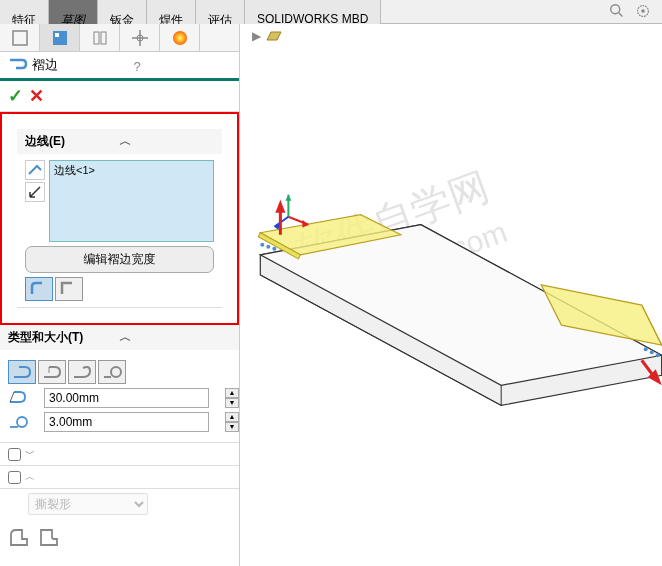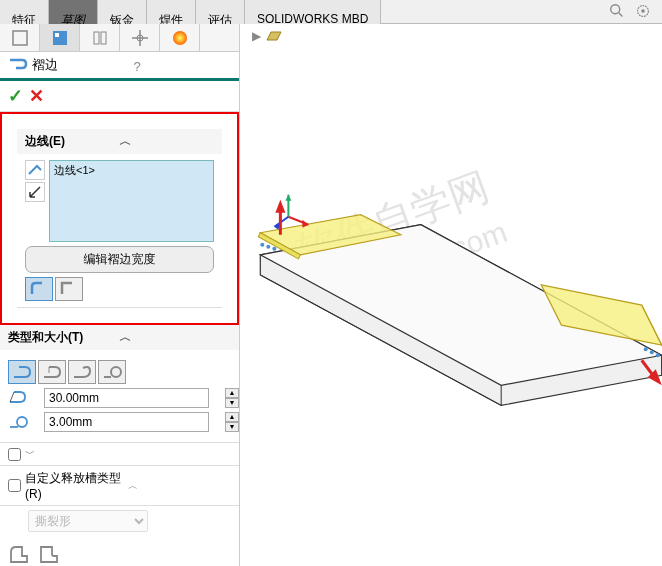--- a/index.html
+++ b/index.html
@@ -251,21 +251,20 @@
       </div>
     </div>
 
     <div class="checkbox-row">
       <input type="checkbox" style="">
       <span class="chevron">﹀</span>
     </div>
 
     <div class="checkbox-row">
       <input type="checkbox" style="">
-      <span>自定义释放槽类型(R)</span>
       <span class="chevron">︿</span>
     </div>
     <div class="select-row">
       <select disabled="">
         <option>撕裂形</option>
       </select>
     </div>
 
     <div class="bottom-icons">
       <svg width="22" height="22" viewBox="0 0 22 22">

